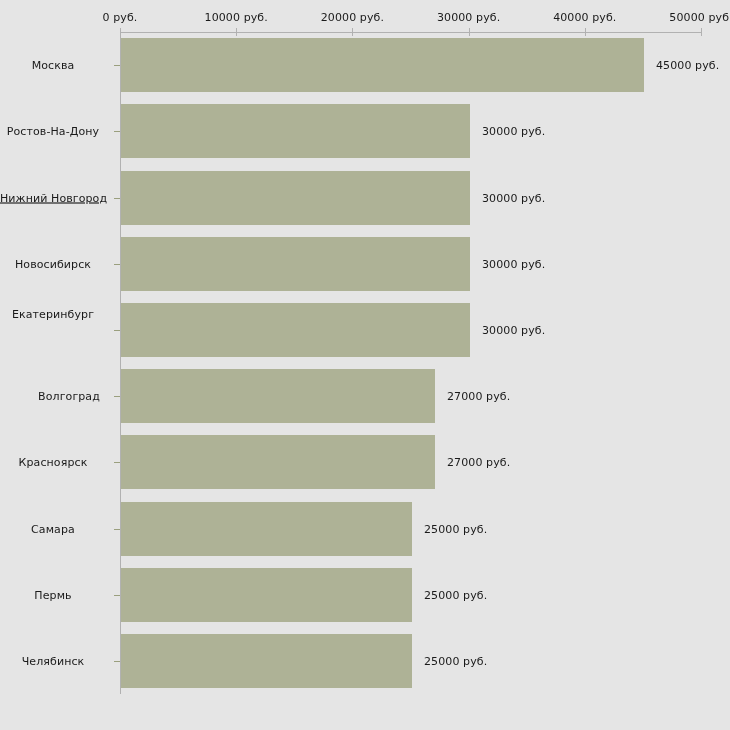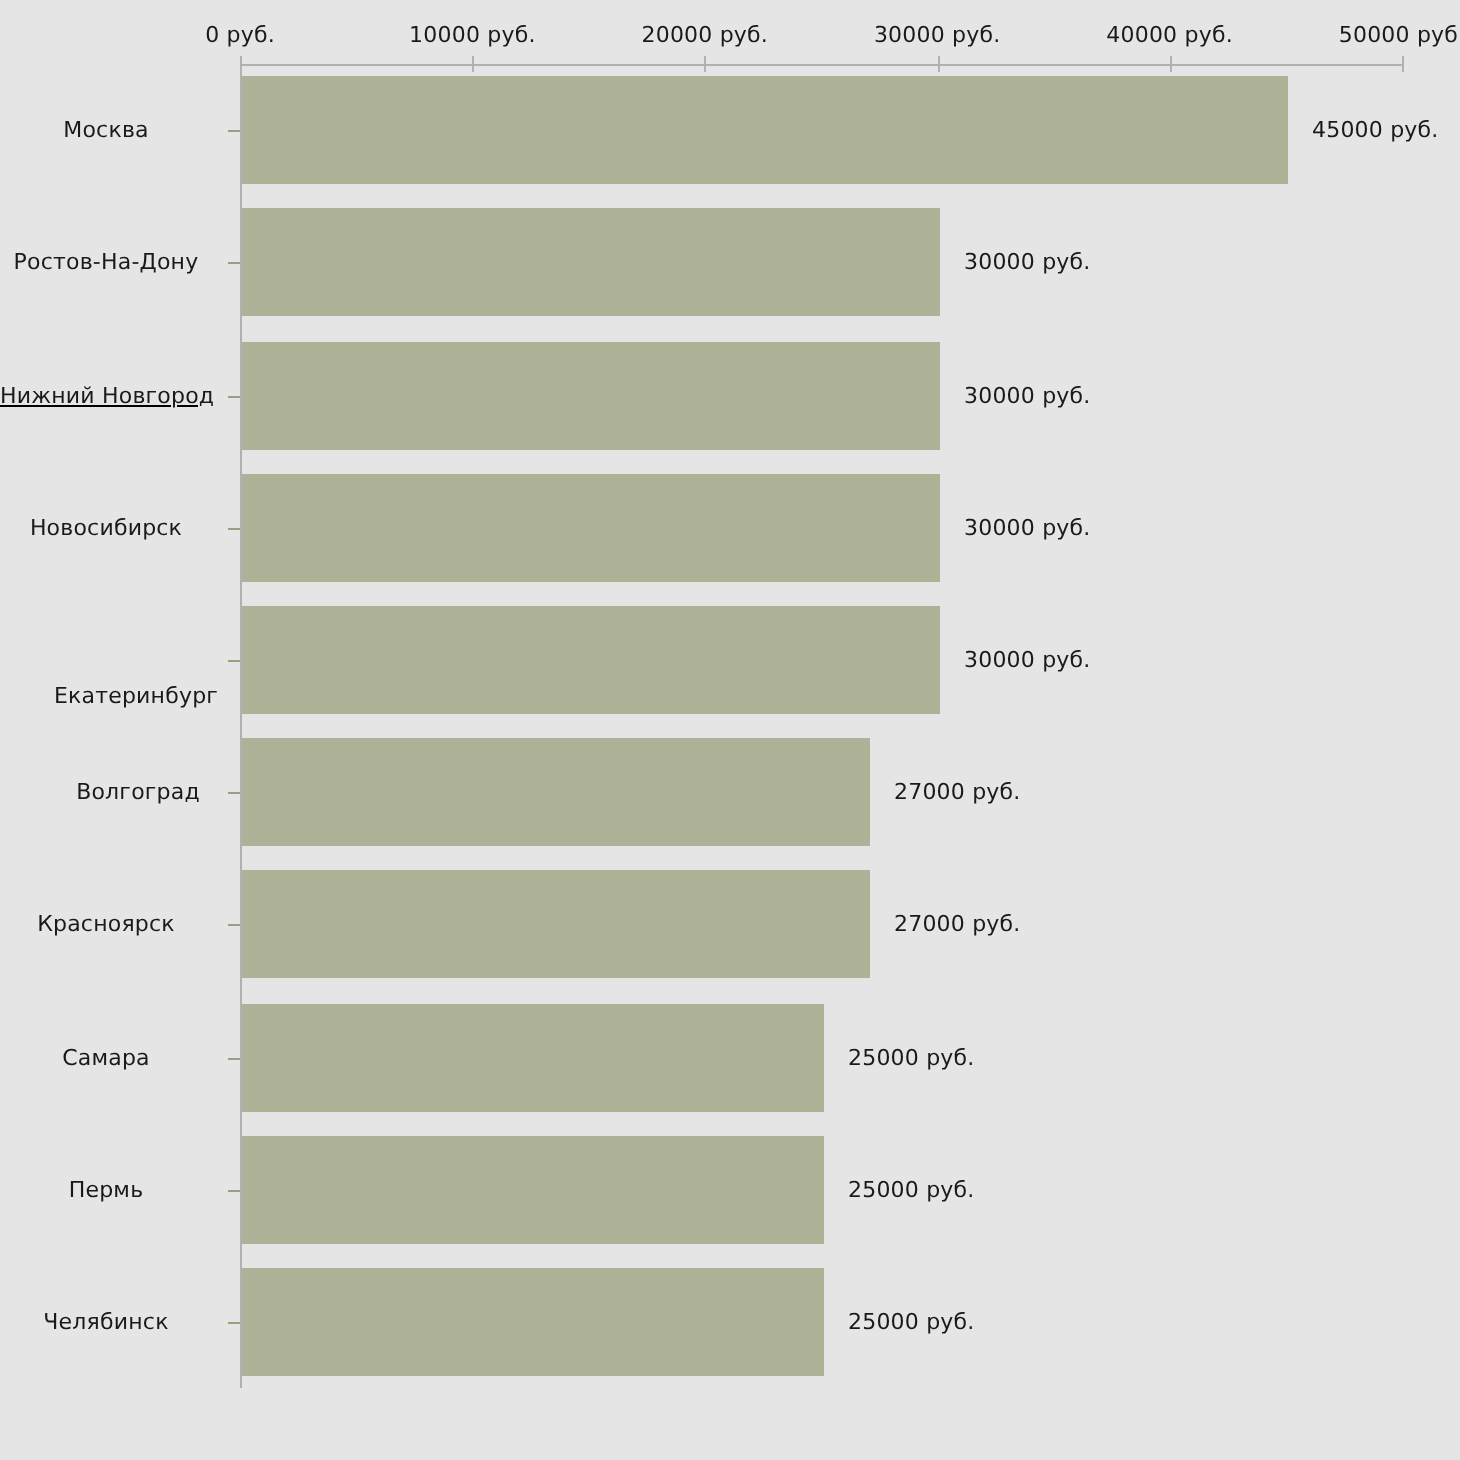--- a/index.html
+++ b/index.html
@@ -123,21 +123,21 @@
       </div>
       <div class="y-tick" style="top: 198px;"></div>
       <div class="y-label-wrap" style="top: 198px; text-decoration: underline;">
         <div class="y-tick-label" style="position: relative; transform: translateY(-50%); padding-right: 6px;">Нижний Новгород</div>
       </div>
       <div class="y-tick" style="top: 264px;"></div>
       <div class="y-label-wrap" style="top: 264px;">
         <div class="y-tick-label" style="position: relative; transform: translateY(-50%); padding-right: 6px;">Новосибирск</div>
       </div>
       <div class="y-tick" style="top: 330px;"></div>
-      <div class="y-label-wrap" style="top: 348px; margin-left: 15px;">
+      <div class="y-label-wrap" style="top: 314px;">
         <div class="y-tick-label" style="position: relative; transform: translateY(-50%); padding-right: 6px;">Екатеринбург</div>
       </div>
       <div class="y-tick" style="top: 396px;"></div>
       <div class="y-label-wrap" style="top: 396px;">
         <div class="y-tick-label" style="position: relative; transform: translateY(-50%); padding-right: 6px; margin-left: 32px;">Волгоград</div>
       </div>
       <div class="y-tick" style="top: 462px;"></div>
       <div class="y-label-wrap" style="top: 462px;">
         <div class="y-tick-label" style="position: relative; transform: translateY(-50%); padding-right: 6px;">Красноярск</div>
       </div>

